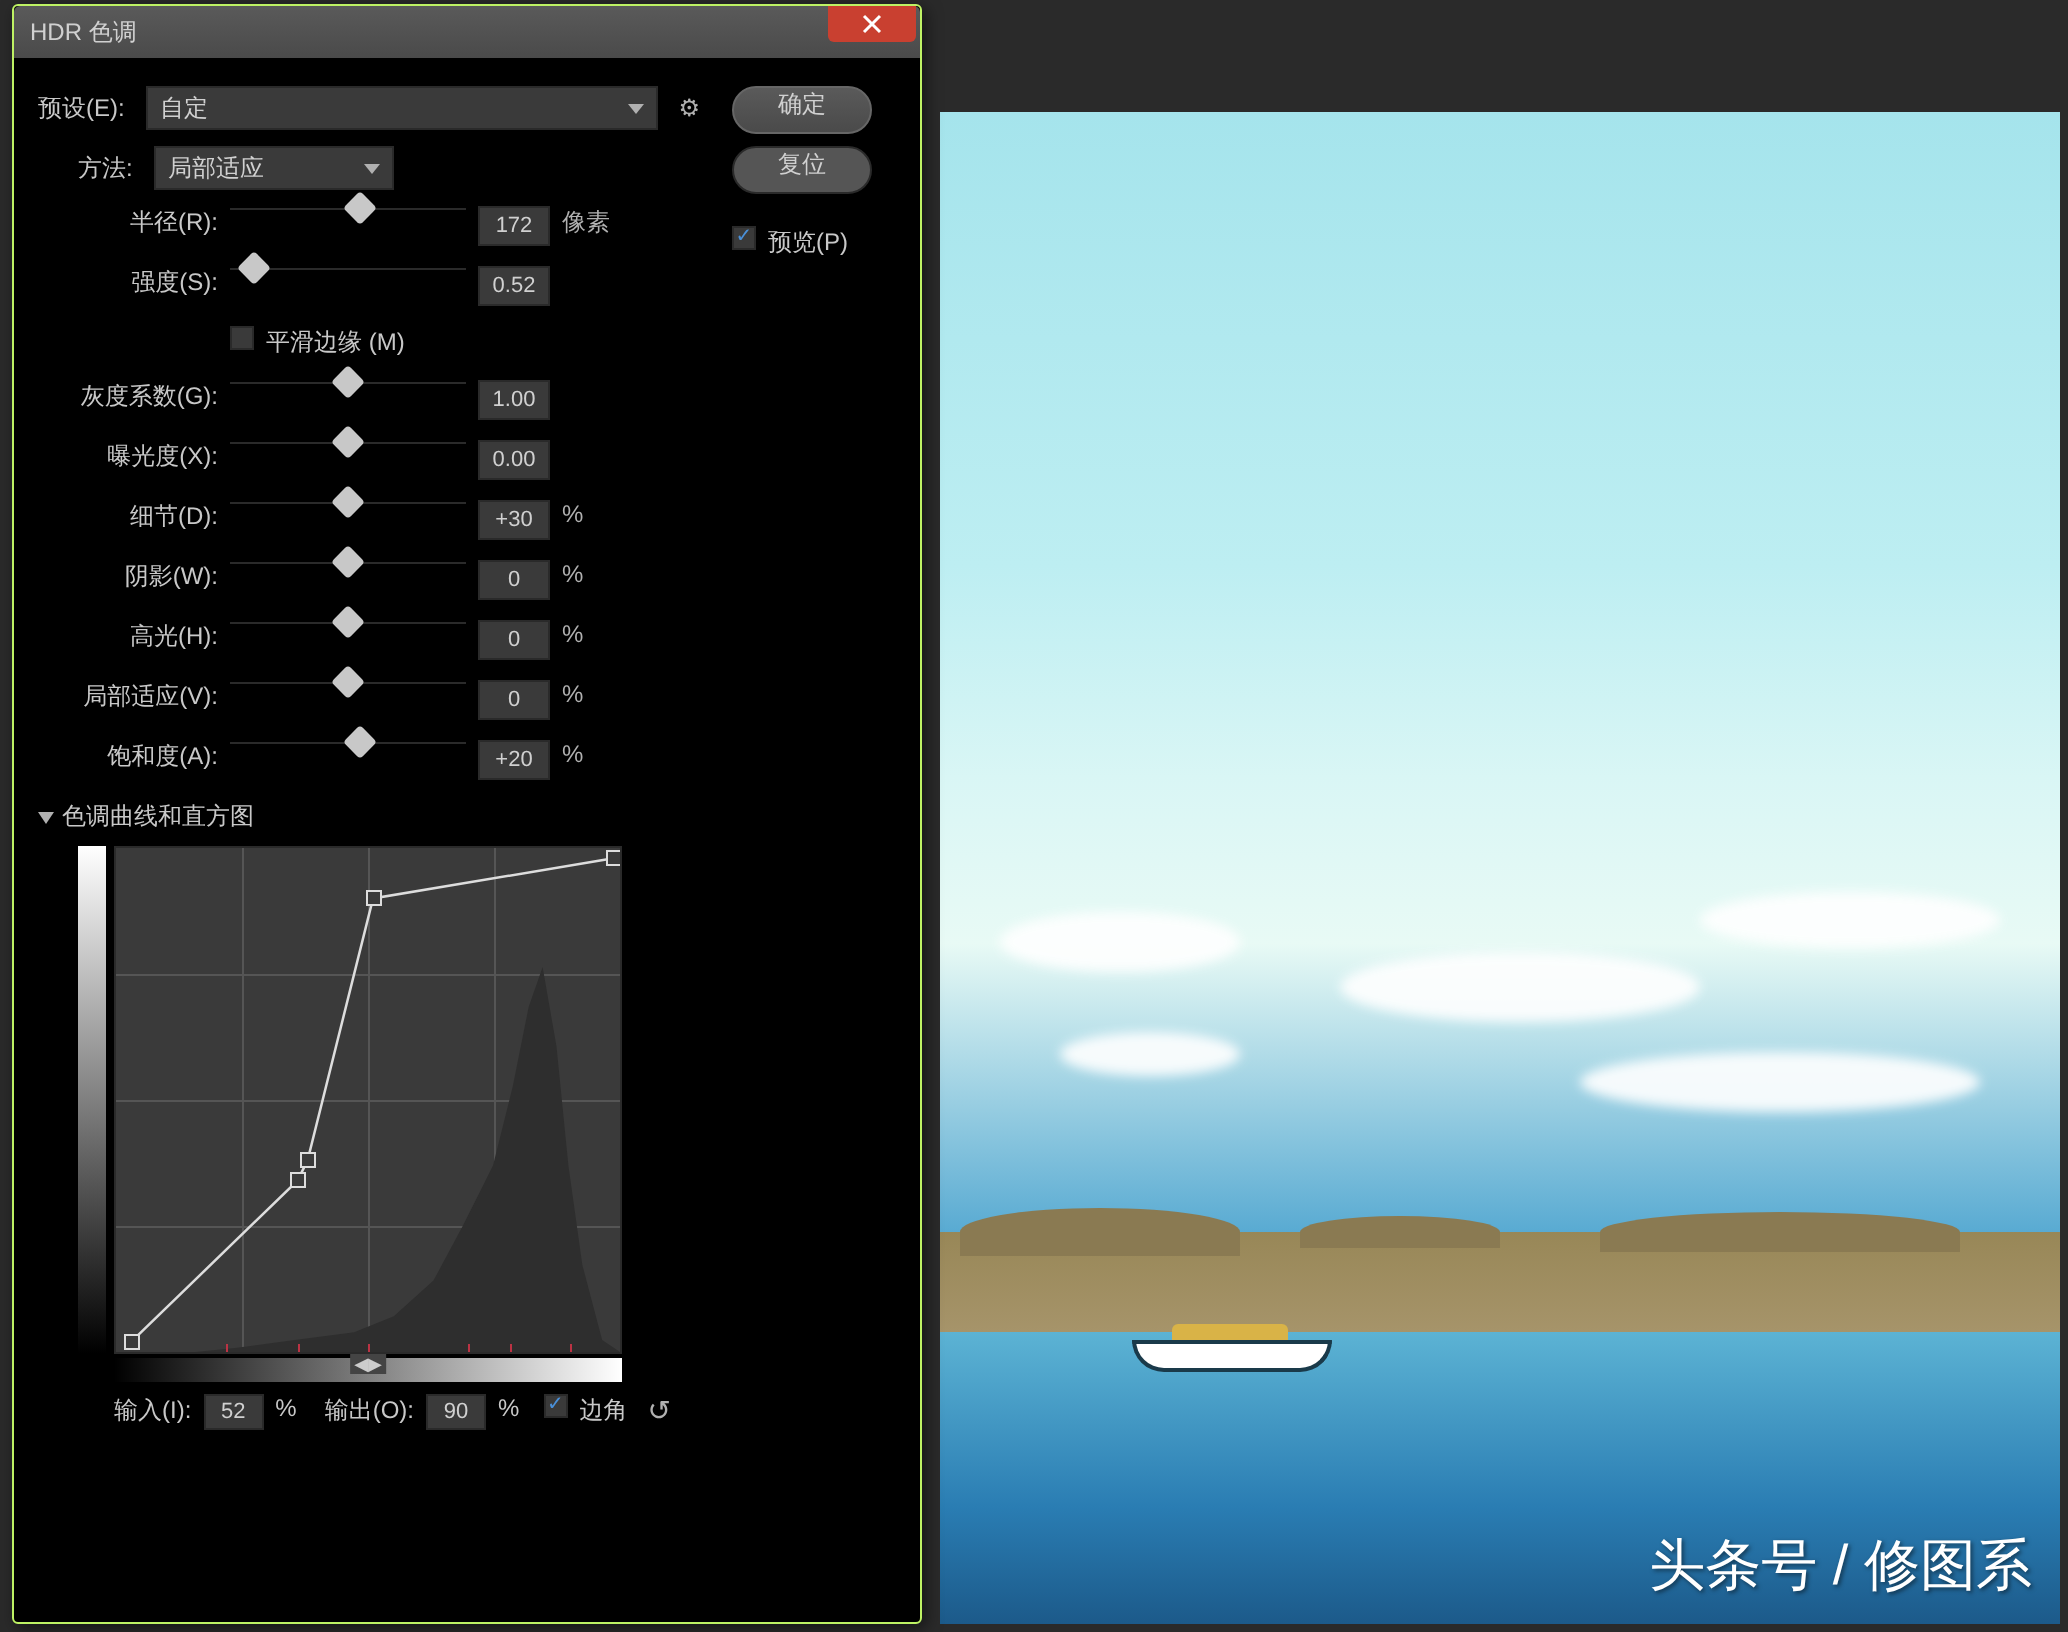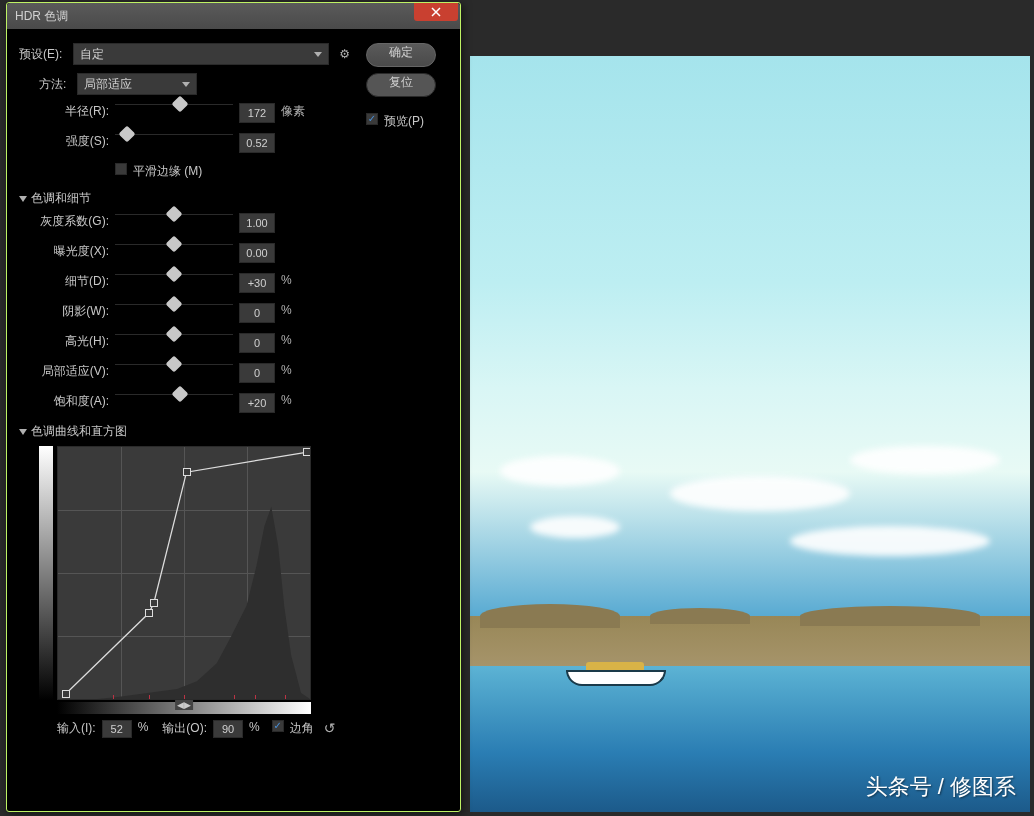--- a/index.html
+++ b/index.html
@@ -103,21 +103,21 @@
   overflow: hidden;
 }
 .clouds { position:absolute; left:0; right:0; top:400px; height:140px; }
 .cloud { position:absolute; background:#fff; border-radius:50%; filter:blur(3px); opacity:0.9; }
 .island { position:absolute; left:0; right:0; top:560px; height:50px; background: linear-gradient(#988757, #a6946a); }
 .island-hill { position:absolute; background:#8a7a52; border-radius:50% 50% 0 0; }
 .sea { position:absolute; left:0; right:0; top:610px; bottom:0; background: linear-gradient(#5cb3d4, #2a7db3 60%, #1c5a8a); }
 .boat { position:absolute; left:96px; top:600px; width:100px; height:30px; }
 .boat-hull { position:absolute; bottom:0; left:0; width:100px; height:16px; background:#fff; border-radius:0 0 40px 40px; border:2px solid #1a3a4a; }
 .boat-top { position:absolute; bottom:12px; left:20px; width:58px; height:12px; background:#d9b347; border-radius:3px; }
-.watermark { position:absolute; right:14px; bottom:10px; color:#fff; font-size:22px; text-shadow:1px 1px 2px rgba(0,0,0,0.5); font-weight:300; }
+.watermark { position:absolute; right:14px; bottom:10px; color:#fff; font-size:28px; text-shadow:1px 1px 2px rgba(0,0,0,0.5); font-weight:300; }
 </style>
 </head>
 <body>
 
 <div class="canvas-img">
   <div class="clouds">
     <div class="cloud" style="left:30px;width:120px;height:30px;"></div>
     <div class="cloud" style="left:200px;width:180px;height:35px;top:20px;"></div>
     <div class="cloud" style="left:380px;width:150px;height:28px;top:-10px;"></div>
     <div class="cloud" style="left:60px;width:90px;height:22px;top:60px;"></div>
@@ -181,24 +181,20 @@
           <input class="slider-input" value="0.52" style="">
           <span class="unit"></span>
         </div>
         <div class="slider-row" style="padding-left:96px;">
           <span class="checkbox"></span>
           <span>平滑边缘 (M)</span>
         </div>
       </div>
 
       <div class="section">
-        <div class="section-head">
-          <span class="chev"></span>
-          <span>色调和细节</span>
-        </div>
         <div class="slider-row">
           <span class="slider-label">灰度系数(G):</span>
           <div class="slider-track">
               <div class="slider-thumb" style="left:50%;"></div>
             </div>
           <input class="slider-input" value="1.00" style="">
           <span class="unit"></span>
         </div>
         <div class="slider-row">
           <span class="slider-label">曝光度(X):</span>

